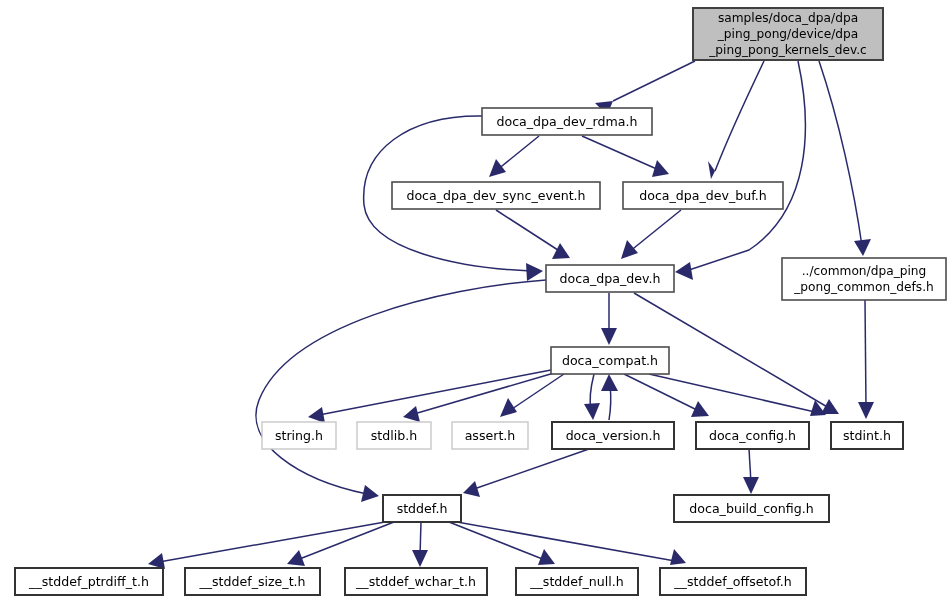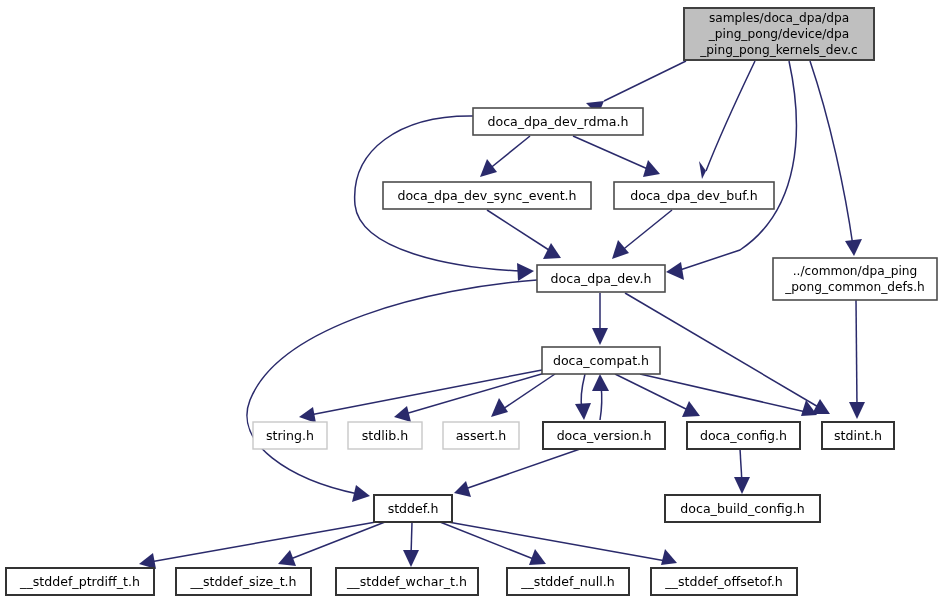--- a/index.html
+++ b/index.html
@@ -10,20 +10,21 @@
   body {
     width: 949px;
     height: 604px;
     font-family: "DejaVu Sans", sans-serif;
     overflow: hidden;
   }
   #graph-root {
     position: relative;
     width: 843px;
     height: 604px;
+    margin-left: 9px;
   }
   svg#graph-svg {
     position: absolute;
     top: 0;
     left: 0;
     width: 949px;
     height: 604px;
   }
   .node-box {
     fill: #ffffff;

